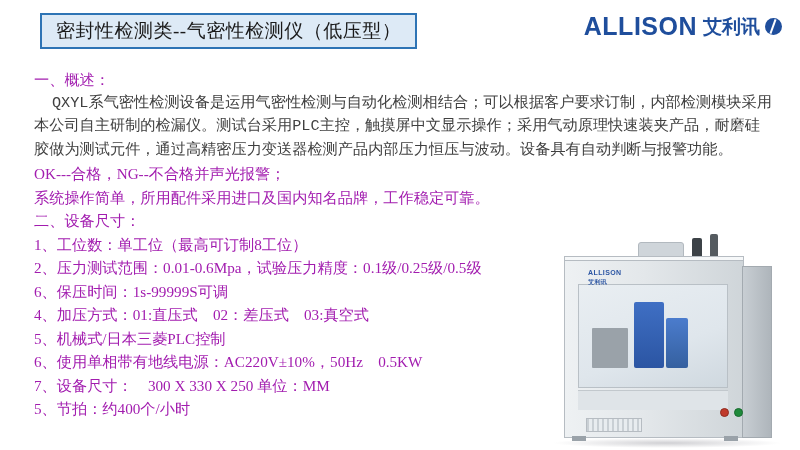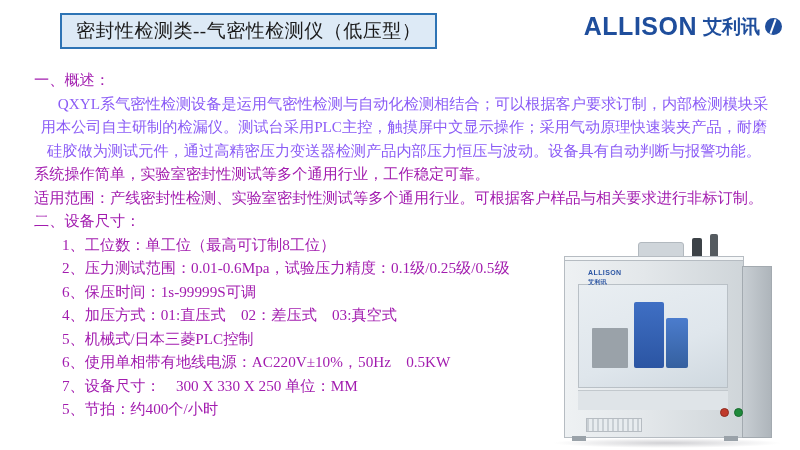--- a/index.html
+++ b/index.html
@@ -33,21 +33,20 @@
     position: absolute;
     left: 40px;
     top: 13px;
     height: 36px;
     padding: 16px 14px;
     border: 2px solid #2e74b5;
     background: #ddeaf6;
     display: flex;
     align-items: center;
     box-sizing: border-box;
-    margin-left: 20px;
   }
   .title-text {
     font-size: 19px;
     color: #1a1a1a;
     letter-spacing: 0.5px;
     font-family: "Liberation Serif", "DejaVu Serif", serif;
     white-space: nowrap;
   }
 
   
@@ -111,31 +110,29 @@
     font-size: 15.2px;
     color: #a21caf;
     line-height: 23.5px;
     white-space: nowrap;
     font-family: "Liberation Serif", "DejaVu Serif", serif;
   }
 
   
   .para {
     font-size: 15.2px;
-    color: #8b5cf6;
+    color: #404040;
     line-height: 23.5px;
     width: 740px;
-    font-family: Liberation Serif, serif;
-    text-align: center;
+    font-family: Liberation Mono, monospace;
   }
 
   
   .specs {
     width: 520px;
-    margin-left: 28px;
   }
 
   
   .photo {
     position: absolute;
     right: 10px;
     bottom: 2px;
     width: 248px;
     height: 216px;
   }
@@ -337,22 +334,22 @@
         <span class="circ"></span>
         <span class="slash"></span>
       </span>
     </div>
   </div>
 
   <div class="content">
 
     <div class="line">一、概述：</div>
     <div class="para" style="text-indent:18px;">QXYL系气密性检测设备是运用气密性检测与自动化检测相结合；可以根据客户要求订制，内部检测模块采用本公司自主研制的检漏仪。测试台采用PLC主控，触摸屏中文显示操作；采用气动原理快速装夹产品，耐磨硅胶做为测试元件，通过高精密压力变送器检测产品内部压力恒压与波动。设备具有自动判断与报警功能。</div>
-    <div class="line">系统操作简单，实验室密封性测试等多个通用行业，工作稳定可靠。</div>
-    <div class="line">适用范围：产线密封性检测、实验室密封性测试等多个通用行业。可根据客户样品与相关要求进行非标订制。</div>
+    <div class="line">OK---合格，NG--不合格并声光报警；</div>
+    <div class="line">系统操作简单，所用配件采用进口及国内知名品牌，工作稳定可靠。</div>
 
     <div class="line">二、设备尺寸：</div>
 
     <div class="specs">
       <div class="line">1、工位数：单工位（最高可订制8工位）</div>
       <div class="line">2、压力测试范围：0.01-0.6Mpa，试验压力精度：0.1级/0.25级/0.5级</div>
       <div class="line">6、保压时间：1s-99999S可调</div>
       <div class="line">4、加压方式：01:直压式　02：差压式　03:真空式</div>
       <div class="line">5、机械式/日本三菱PLC控制</div>
       <div class="line">6、使用单相带有地线电源：AC220V±10%，50Hz　0.5KW</div>

